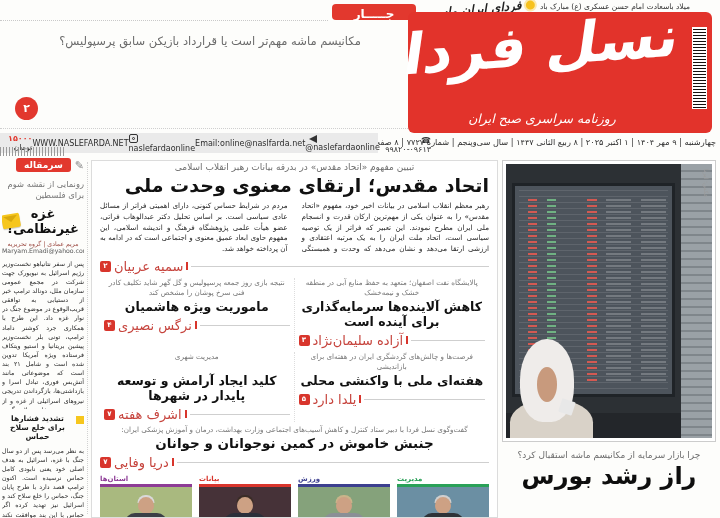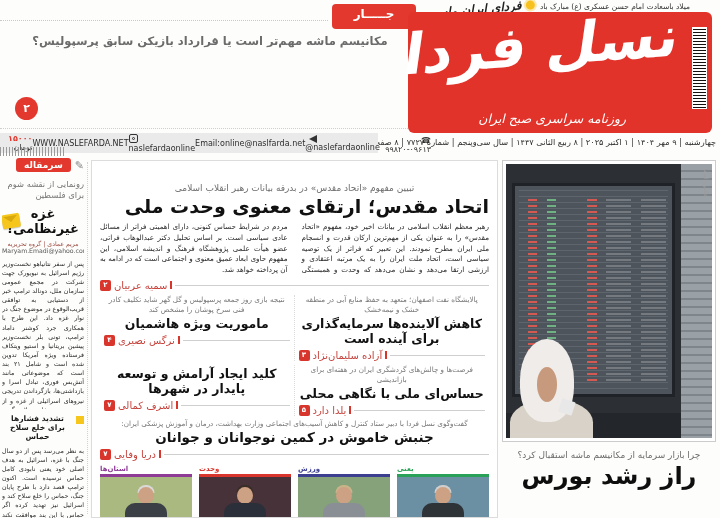--- a/index.html
+++ b/index.html
@@ -1,40 +1,40 @@
 <!DOCTYPE html>
 <html lang="fa"><head>
 <meta charset="utf-8">
 <style>
   html,body{margin:0;padding:0;background:#e7e7e5;}
   .page{position:relative;width:720px;height:518px;background:#fdfdfb;overflow:hidden;
         font-family:"DejaVu Sans",sans-serif;color:#1c1c1c;}
   
-  .tag{position:absolute;left:332px;top:4px;width:84px;height:25px;background:#e2382e;
+  .tag{position:absolute;left:332px;top:4px;width:84px;height:16px;background:#e2382e;
        border-radius:4px;color:#fff;font-size:12px;font-weight:bold;text-align:center;line-height:21px;}
   .tag:after{content:"";position:absolute;left:8px;bottom:-6px;border:6px solid transparent;
        border-top-color:#e2382e;border-left-width:3px;border-right-width:3px;}
   .topline{position:absolute;left:0;top:20px;width:328px;border-top:1px dotted #c9c9c9;}
-  .top-kicker{position:absolute;left:0;top:34px;width:420px;text-align:center;font-size:11.5px;color:#6b6b6b;direction:rtl;font-weight:bold;}
+  .top-kicker{position:absolute;left:0;top:34px;width:420px;text-align:center;font-size:11.5px;color:#6b6b6b;direction:rtl;}
   .top-headline{position:absolute;left:6px;top:52px;width:410px;text-align:center;font-size:36px;
        font-weight:900;color:#121212;direction:rtl;letter-spacing:-1px;}
   .page-badge{position:absolute;left:15px;top:97px;width:23px;height:23px;border-radius:50%;
        background:#e2382e;color:#fff;font-size:11px;font-weight:bold;text-align:center;line-height:23px;}
   .underline{position:absolute;left:0;top:128px;width:414px;border-top:1px dotted #cfcfcf;}
   
   .holiday{position:absolute;right:10px;top:2px;width:190px;text-align:center;font-size:7.5px;color:#333;direction:rtl;}
   .slogan{position:absolute;left:420px;top:2px;width:120px;font-size:12px;font-weight:bold;font-style:italic;
        color:#222;transform:rotate(-5deg);direction:rtl;text-align:center;}
   .sun{display:inline-block;width:9px;height:9px;background:#f7c21e;border-radius:50%;
        box-shadow:0 0 0 2px rgba(247,194,30,.35);vertical-align:middle;}
   .mast{position:absolute;left:408px;top:12px;width:304px;height:121px;background:#e2332b;border-radius:6px;}
   .logo{position:absolute;right:34px;top:0px;color:#fff;font-size:57px;font-weight:900;
        transform:skewX(-12deg) rotate(-4deg);white-space:nowrap;}
   .mast-tagline{position:absolute;left:50px;right:86px;bottom:7px;color:#fff;font-size:12.5px;
-       font-style:italic;direction:rtl;}
+       font-style:italic;text-align:center;direction:rtl;}
   .barcode{position:absolute;right:5px;top:15px;width:13px;height:80px;background:
        repeating-linear-gradient(0deg,#14100e 0 1px,#fff 1px 3px);border:1px solid #fff;}
   .dateline{position:absolute;left:432px;top:137px;width:284px;font-size:8.2px;color:#2e2e2e;
        direction:rtl;text-align:center;white-space:nowrap;}
   .phone{position:absolute;left:381px;top:136px;width:50px;font-size:8px;color:#333;direction:rtl;}
   
   .infobar{position:absolute;left:0;top:133px;width:378px;height:20px;background:#eaeaea;
        display:flex;align-items:center;justify-content:space-between;padding:0 8px;box-sizing:border-box;
        font-size:8px;color:#2d2d2d;}
   .price-num{color:#e2382e;font-weight:bold;}
@@ -56,29 +56,29 @@
        transform:rotate(-10deg);box-shadow:0 1px 1px rgba(0,0,0,.2);}
   .env:after{content:"";position:absolute;left:2px;top:2px;border:7px solid transparent;border-top:6px solid #d9a90c;
        border-left-width:7px;border-right-width:7px;}
   .ed-body{margin-top:5px;font-size:6.3px;line-height:1.45;text-align:justify;color:#2a2a2a;}
   .ed-body.first{max-height:150px;overflow:hidden;}
   .ed-sub{margin:5px 0 2px;display:flex;gap:3px;align-items:flex-start;font-size:7.6px;font-weight:bold;text-align:center;}
   .ysq{flex:0 0 auto;width:8px;height:8px;background:#f6c61d;margin-top:2px;}
   .vsep{position:absolute;left:87px;top:162px;height:352px;border-left:1px dotted #d2d2d2;}
   
   .middle{position:absolute;left:91px;top:160px;width:407px;height:358px;border:1px solid #dcdcdc;
-       background:#fff;box-sizing:border-box;padding:22px 8px;direction:rtl;overflow:hidden;}
+       background:#fff;box-sizing:border-box;padding:1px 8px;direction:rtl;overflow:hidden;}
   .m-kicker{text-align:center;font-size:9px;color:#6d6d6d;}
   .m-headline{font-size:19px;font-weight:900;color:#111;margin-top:2px;}
   .m-body{margin-top:5px;column-count:2;column-gap:14px;font-size:7.2px;line-height:1.5;
        text-align:justify;color:#2a2a2a;max-height:58px;overflow:hidden;}
   .byrow{display:flex;align-items:center;gap:3px;direction:ltr;margin-top:4px;}
   .b-badge{flex:0 0 auto;width:11px;height:11px;background:#d8352c;color:#fff;font-size:7px;
        line-height:11px;text-align:center;border-radius:2px;font-weight:bold;}
-  .b-name{flex:0 0 auto;color:#c6433c;font-size:10px;}
+  .b-name{flex:0 0 auto;color:#c6433c;font-size:13px;}
   .b-bar{flex:0 0 auto;width:2px;height:8px;background:#d8352c;}
   .b-line{flex:1;border-top:1px solid #cfcfcf;}
   .row2{display:flex;direction:rtl;margin-top:4px;}
   .item{width:50%;box-sizing:border-box;padding:0 4px;}
   .item + .item{border-left:none;border-right:1px dotted #ddd;}
   .i-kicker{text-align:center;font-size:7.2px;color:#777;line-height:1.35;min-height:20px;}
   .i-headline{text-align:center;font-size:12.5px;font-weight:900;color:#111;margin-top:1px;}
   .full{margin-top:3px;}
   .f-kicker{text-align:center;font-size:7.2px;color:#777;}
   .f-headline{text-align:center;font-size:13.5px;font-weight:900;color:#111;margin-top:1px;}
@@ -212,33 +212,34 @@
           <span class="b-name">نرگس نصیری</span>
           <span class="b-bar"></span>
           <span class="b-line"></span>
         </div>
       </div>
     </div>
 
     <div class="row2">
       <div class="item">
         <div class="i-kicker">فرصت‌ها و چالش‌های گردشگری ایران در هفته‌ای برای بازاندیشی</div>
-        <div class="i-headline">حساس‌ای ملی با نگاهی محلی</div>
+        <div class="i-headline">هفته‌ای ملی با واکنشی محلی</div>
         <div class="byrow">
           <span class="b-badge">۵</span>
           <span class="b-name">یلدا دارد</span>
           <span class="b-bar"></span>
           <span class="b-line"></span>
         </div>
       </div>
       <div class="item">
+        <div class="i-kicker">مدیریت شهری</div>
         <div class="i-headline">کلید ایجاد آرامش و توسعه پایدار در شهرها</div>
         <div class="byrow">
           <span class="b-badge">۷</span>
-          <span class="b-name">اشرف کمالی</span>
+          <span class="b-name">اشرف هفته</span>
           <span class="b-bar"></span>
           <span class="b-line"></span>
         </div>
       </div>
     </div>
 
     <div class="full">
       <div class="f-kicker">گفت‌وگوی نسل فردا با دبیر ستاد کنترل و کاهش آسیب‌های اجتماعی وزارت بهداشت، درمان و آموزش پزشکی ایران:</div>
       <div class="f-headline">جنبش خاموش در کمین نوجوانان و جوانان</div>
       <div class="byrow">
@@ -254,41 +255,41 @@
         <div class="card-label" style="color: rgb(141, 59, 150);">استان‌ها</div>
         <div class="card-bar" style="background: rgb(141, 59, 150);"></div>
         <div class="card-photo" style="background: rgb(169, 185, 127);">
           <div class="cp-hair"></div>
           <div class="cp-head"></div>
           <div class="cp-body"></div>
         </div>
 
       </div>
       <div class="card">
-        <div class="card-label" style="color: rgb(216, 53, 44);">وحدت</div>
+        <div class="card-label" style="color: rgb(216, 53, 44);">بیانات</div>
         <div class="card-bar" style="background: rgb(216, 53, 44);"></div>
         <div class="card-photo" style="background: rgb(70, 50, 56);">
           <div class="cp-hair" style="background:#3a2c26"></div>
           <div class="cp-head"></div>
           <div class="cp-body" style="background:#2b2f3a"></div>
         </div>
 
       </div>
       <div class="card">
         <div class="card-label" style="color: rgb(60, 63, 143);">ورزش</div>
         <div class="card-bar" style="background: rgb(60, 63, 143);"></div>
         <div class="card-photo" style="background: rgb(133, 162, 123);">
           <div class="cp-hair" style="background:#c9b48a"></div>
           <div class="cp-head"></div>
           <div class="cp-body" style="background:#8a8f96"></div>
         </div>
 
       </div>
       <div class="card">
-        <div class="card-label" style="color: rgb(42, 161, 88);">یعنی</div>
+        <div class="card-label" style="color: rgb(42, 161, 88);">مدیریت</div>
         <div class="card-bar" style="background: rgb(42, 161, 88);"></div>
         <div class="card-photo" style="background: rgb(107, 143, 163);">
           <div class="cp-hair" style="background:#cfcfcf"></div>
           <div class="cp-head"></div>
           <div class="cp-body" style="background:#2e3338"></div>
         </div>
 
       </div>
     </div>
   </div>

